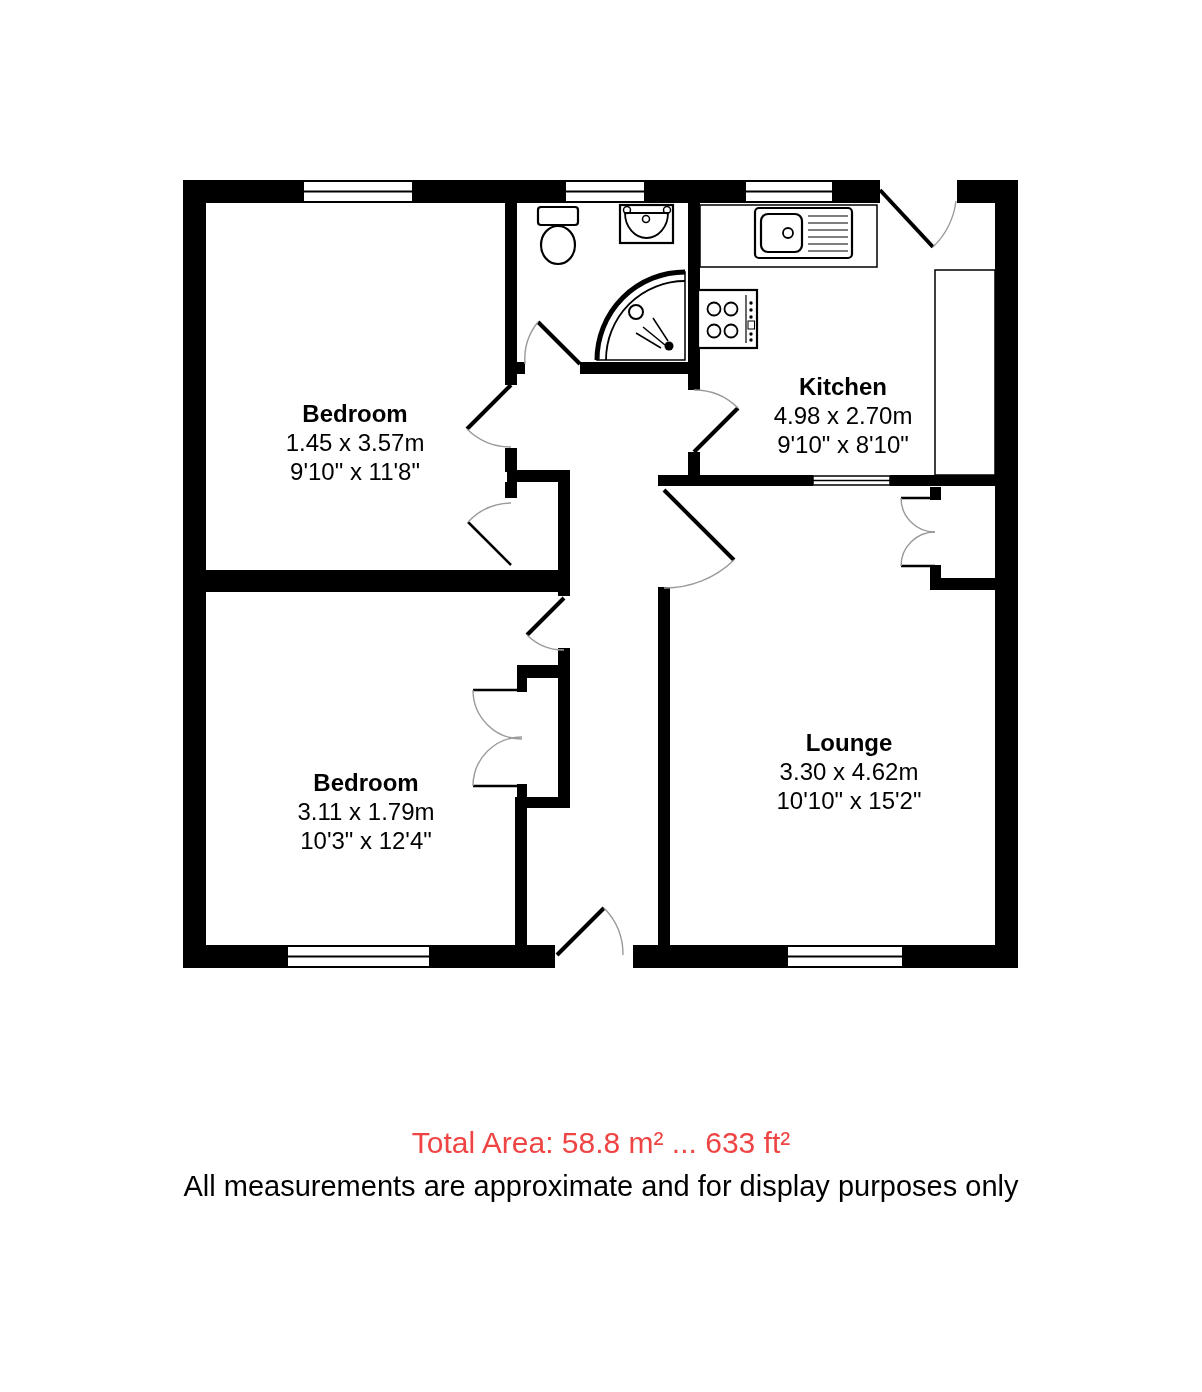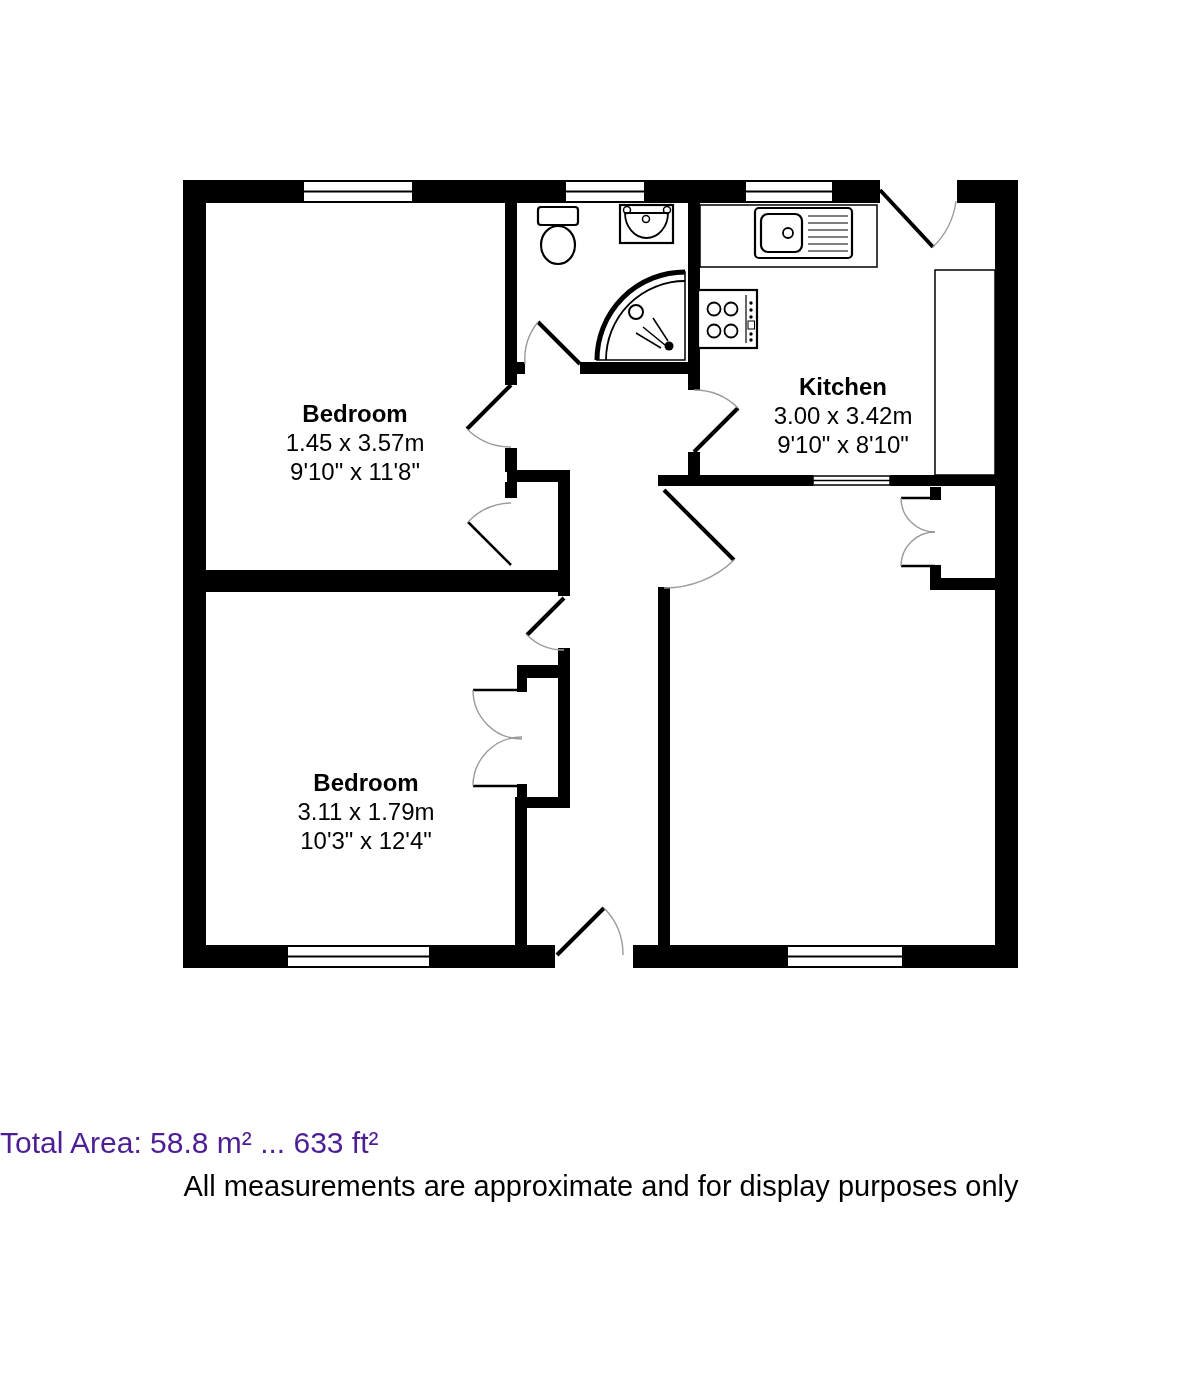--- a/index.html
+++ b/index.html
@@ -36,25 +36,25 @@
     font-weight: bold;
     margin-top: 28px;
   }
   .room-label .room-dim {
     display: block;
   }
   .footer-line1 {
     position: absolute;
     left: 0;
     width: 1202px;
-    text-align: left;
+    text-align: center;
     top: 1124px;
     font-size: 30px;
     line-height: 38px;
-    color: #4c1d95;
+    color: #ef4444;
   }
   .footer-line2 {
     position: absolute;
     left: 0;
     width: 1202px;
     text-align: center;
     top: 1170px;
     font-size: 29px;
     line-height: 32px;
     color: #000;
@@ -245,24 +245,29 @@
   </svg>
 
   <div class="room-label" style="left:355px; top:371px;">
     <span class="room-name">Bedroom</span>
     <span class="room-dim">1.45 x 3.57m</span>
     <span class="room-dim">9'10" x 11'8"</span>
   </div>
 
   <div class="room-label" style="left:843px; top:344px;">
     <span class="room-name">Kitchen</span>
-    <span class="room-dim">3.00 x 3.42m</span>
+    <span class="room-dim">4.98 x 2.70m</span>
     <span class="room-dim">9'10" x 8'10"</span>
   </div>
 
+  <div class="room-label" style="left:849px; top:700px;">
+    <span class="room-name">Lounge</span>
+    <span class="room-dim">3.30 x 4.62m</span>
+    <span class="room-dim">10'10" x 15'2"</span>
+  </div>
 
   <div class="room-label" style="left:366px; top:740px;">
     <span class="room-name">Bedroom</span>
     <span class="room-dim">3.11 x 1.79m</span>
     <span class="room-dim">10'3" x 12'4"</span>
   </div>
 
   <div class="footer-line1">Total Area: 58.8 m² ... 633 ft²</div>
   <div class="footer-line2">All measurements are approximate and for display purposes only</div>
 

